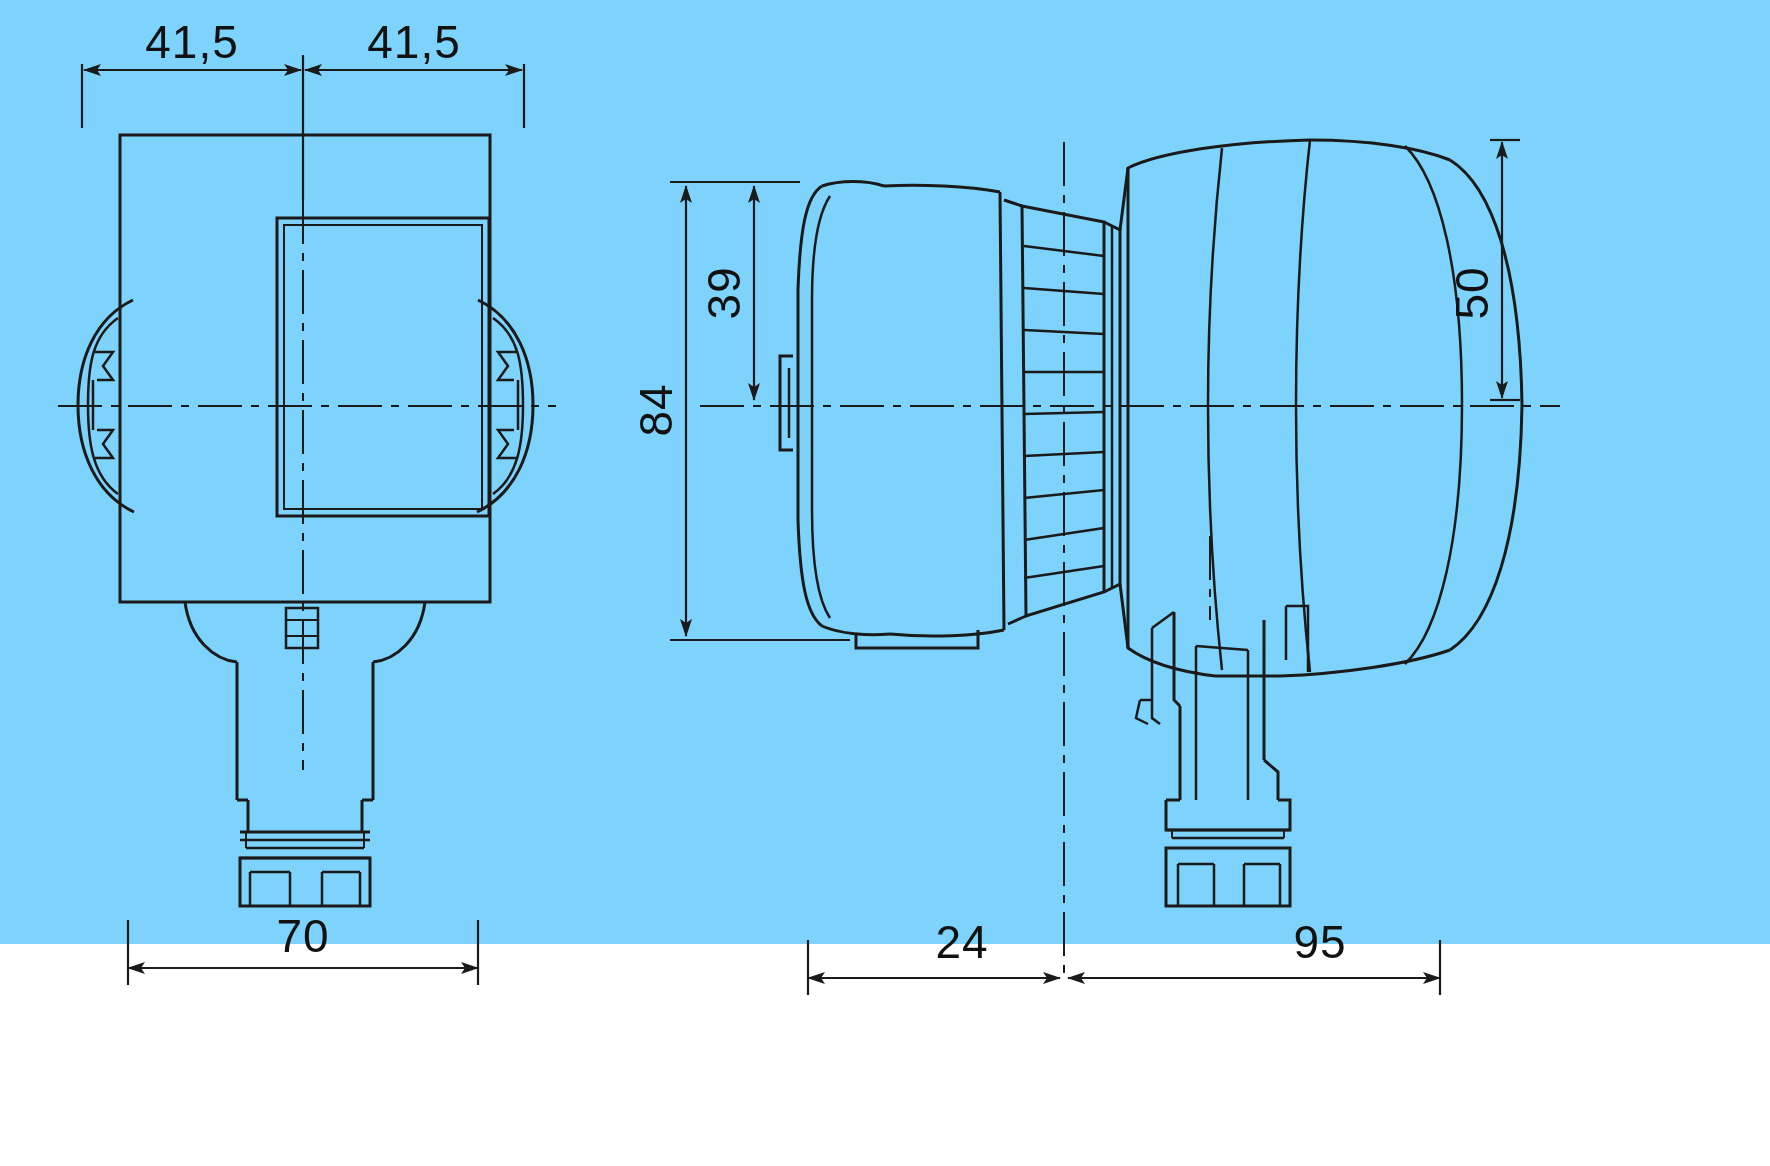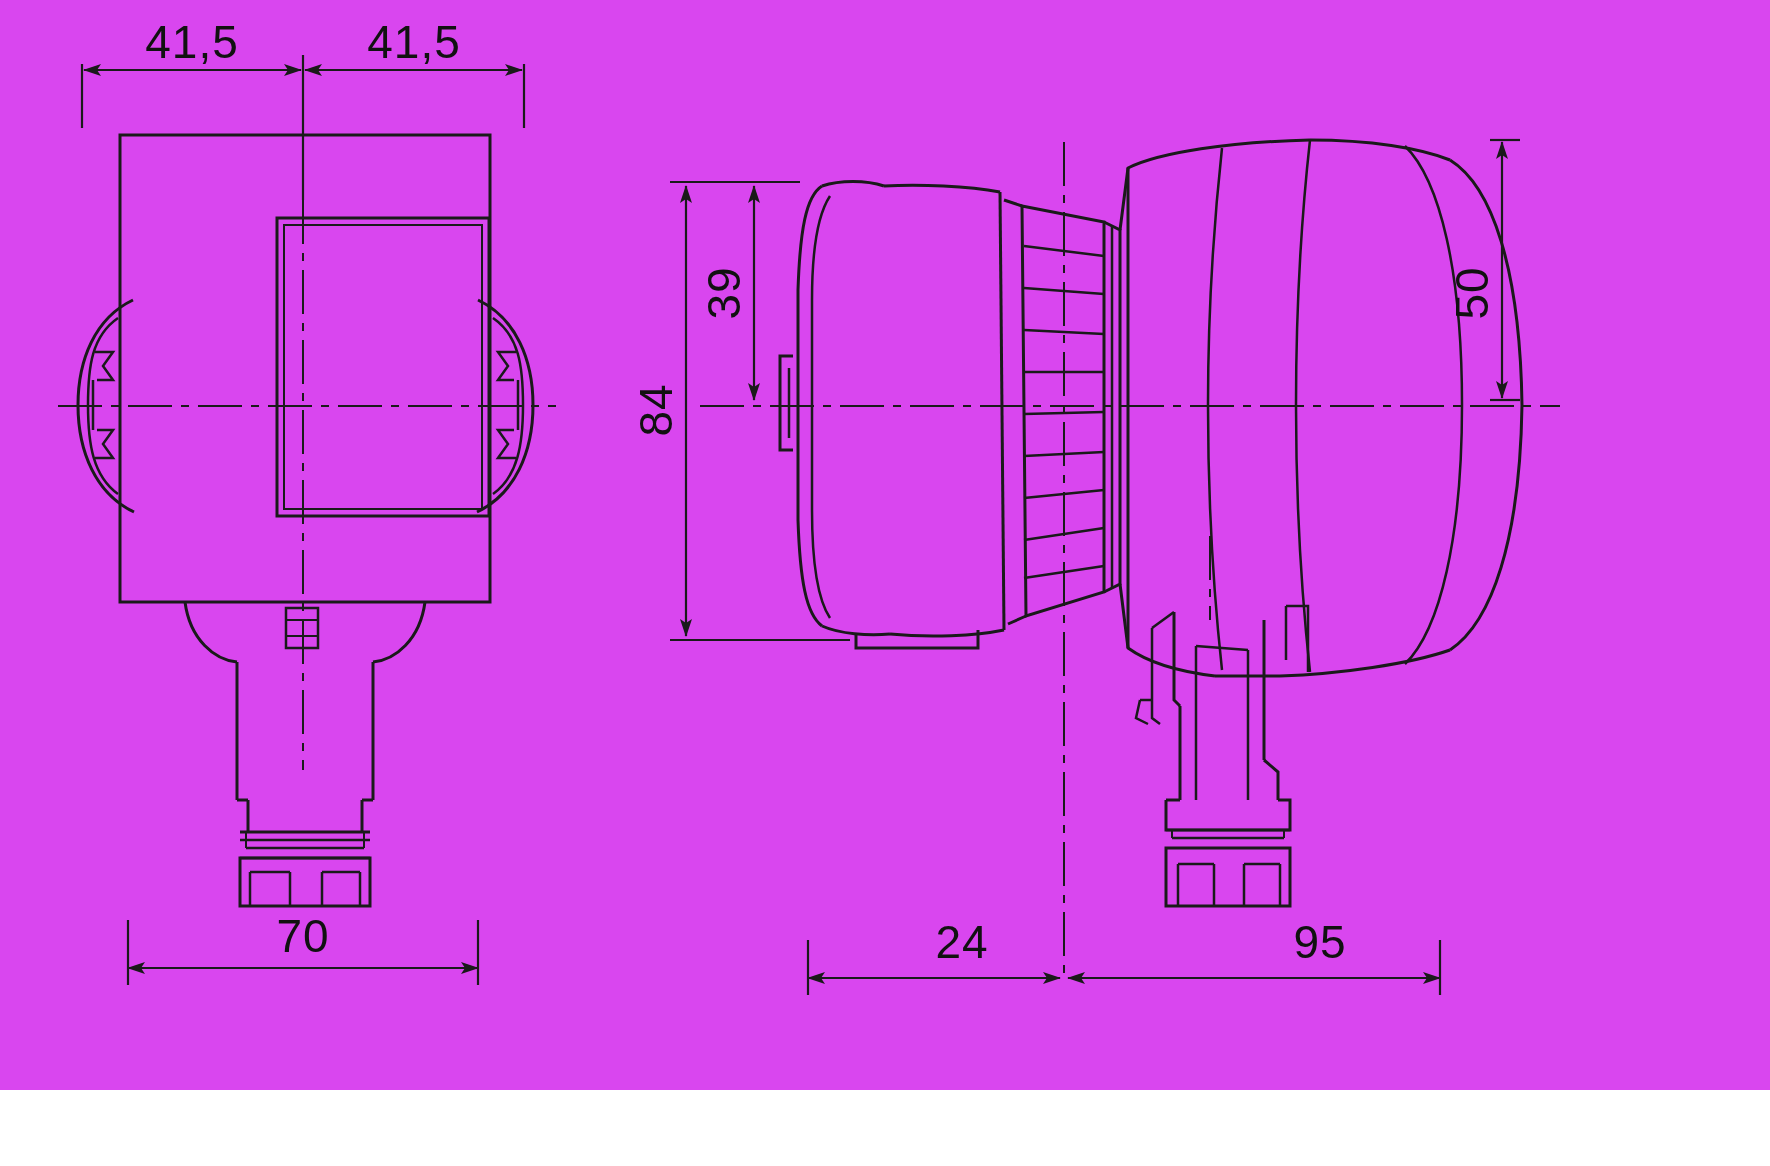--- a/index.html
+++ b/index.html
@@ -9,22 +9,22 @@
   }
   body {
     width: 1770px;
     height: 1166px;
     font-family: "Liberation Sans", sans-serif;
     overflow: hidden;
   }
   #drawing-root {
     position: relative;
     width: 1770px;
-    height: 1090px;
-    background: #d946ef;
+    height: 944px;
+    background: #7dd3fc;
   }
   svg.technical-drawing {
     display: block;
     width: 1770px;
     height: 1166px;
   }
   .dim-text {
     font-family: "Liberation Sans", sans-serif;
     font-size: 46px;
     fill: #111111;

